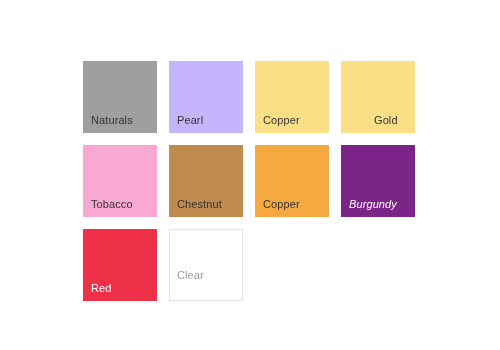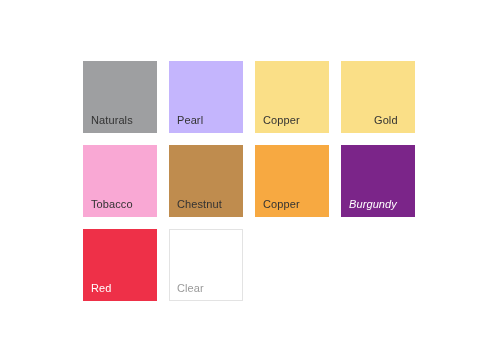--- a/index.html
+++ b/index.html
@@ -46,21 +46,21 @@
     line-height: 13px;
     letter-spacing: 0.1px;
     white-space: nowrap;
     font-family: "Liberation Sans", sans-serif;
   }
 
   .swatch.is-outlined {
     border: 1px solid #e3e3e3;
   }
   .swatch.is-outlined .swatch-label {
-    bottom: 5px;
+    bottom: 18px;
     left: 7px;
   }
 </style>
 </head>
 <body>
 
 <div id="palette-board" style="grid-template-columns: repeat(4, 74px);">
     <div class="swatch" style="background: rgb(158, 159, 161);">
       <span class="swatch-label" style="color: rgb(51, 51, 51);">Naturals</span>
     </div>

